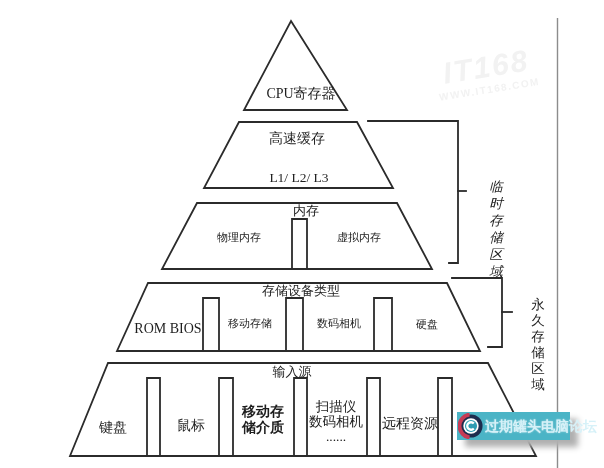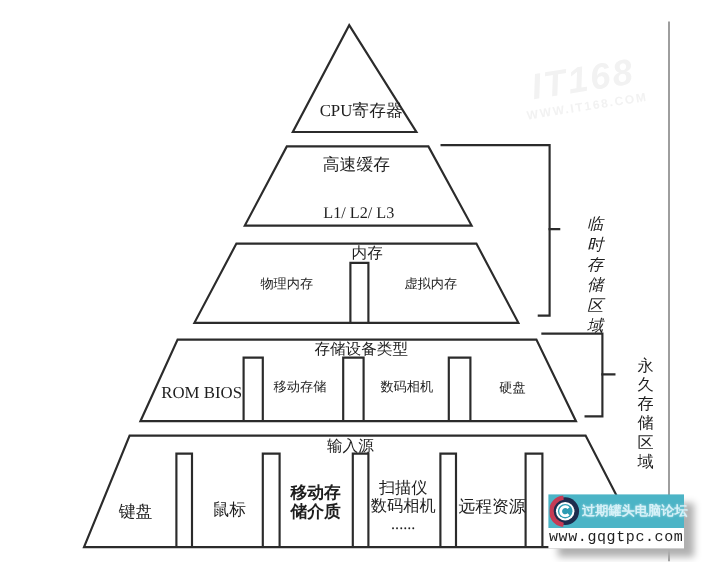--- a/index.html
+++ b/index.html
@@ -26,21 +26,21 @@
   
   .badge{
     position:absolute;left:457px;top:412px;width:113px;z-index:4;
     box-shadow:8px 7px 6px #b0b0b0;
   }
   .badge-banner{
     position:relative;height:28px;background:#4bb4c6;
   }
   .badge-icon{position:absolute;left:1px;top:1px;}
   .badge-name{
-    display:block;margin-left:28px;line-height:28px;font-size:11px;font-weight:bold;
+    display:block;margin-left:28px;line-height:28px;font-size:14px;font-weight:bold;
     color:#d6f1f8;text-shadow:0 0 2px rgba(255,255,255,0.55);
     font-family:"Liberation Sans","DejaVu Sans",sans-serif;white-space:nowrap;
   }
   .badge-url{
     height:17px;line-height:17px;background:#ffffff;text-align:center;
     font-family:"Liberation Mono","DejaVu Sans Mono",monospace;
     font-size:12.5px;color:#1f1f1f;letter-spacing:0.5px;white-space:nowrap;
   }
 </style>
 </head>
@@ -119,16 +119,15 @@
     <div class="badge-banner">
       <svg class="badge-icon" width="26" height="26" viewBox="0 0 27 27">
         <circle cx="13.5" cy="13.5" r="12" fill="#1d2c4e"></circle>
         <path d="M12,1.6 A12,12 0 0 0 12,25.4" stroke="#c63b55" stroke-width="4" fill="none"></path>
         <circle cx="13.5" cy="13.5" r="8" fill="#ffffff"></circle>
         <circle cx="13.5" cy="13.5" r="6.3" fill="#2d9cb3"></circle>
         <path d="M16.4,10.9 A3.9,3.9 0 1 0 16.4,16.1" stroke="#ffffff" stroke-width="2.4" fill="none"></path>
       </svg>
       <span class="badge-name">过期罐头电脑论坛</span>
     </div>
-    <div class="badge-url">www.gqgtpc.com</div>
   </div>
 
 </div>
 
 </body></html>

